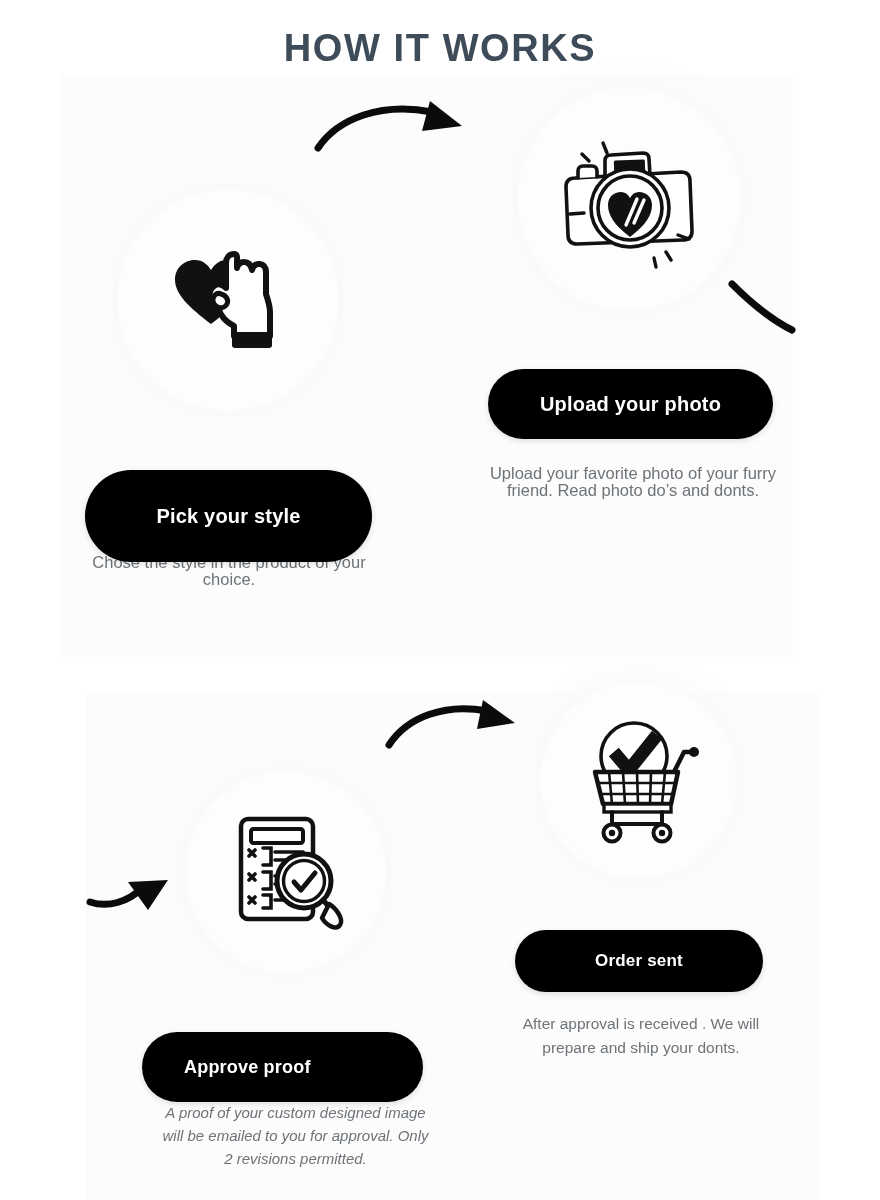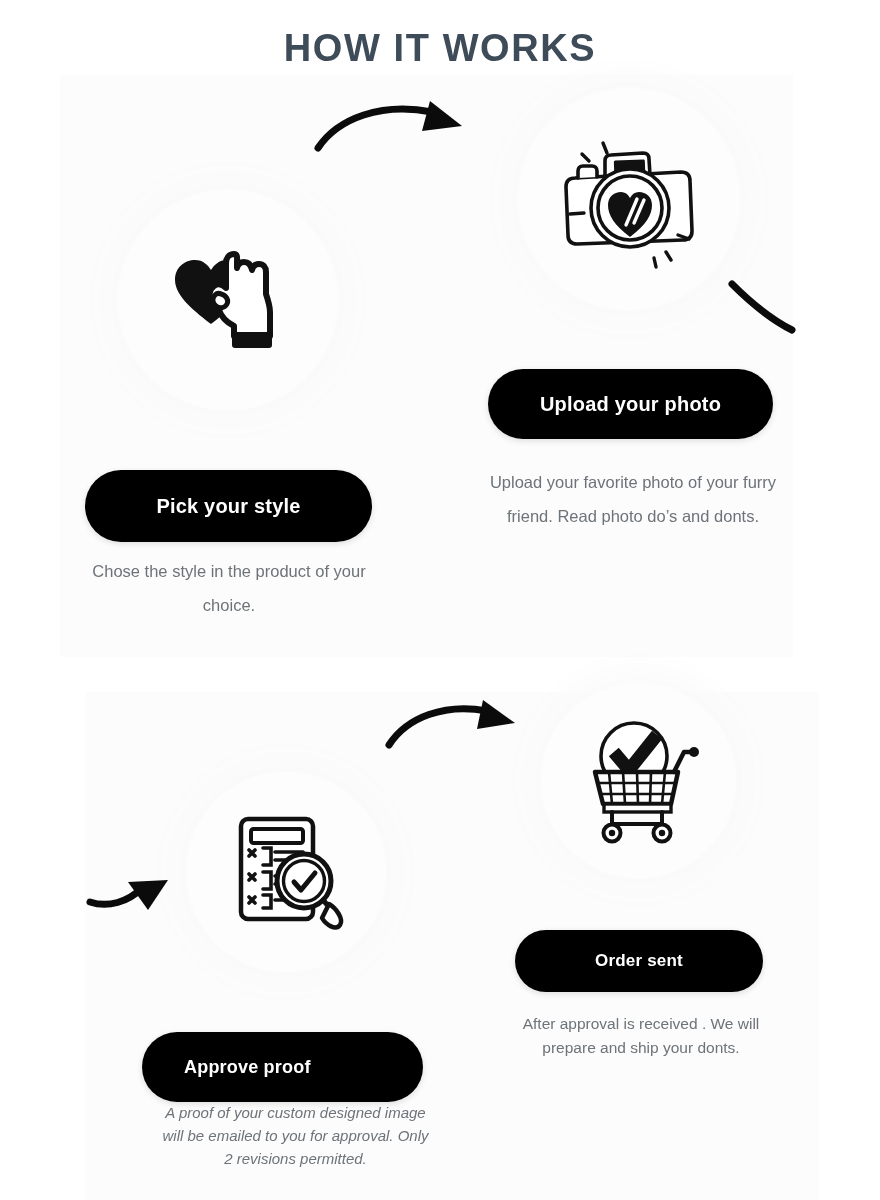--- a/index.html
+++ b/index.html
@@ -75,31 +75,31 @@
     align-items: center;
     justify-content: center;
     font-weight: 700;
     letter-spacing: 0.2px;
     z-index: 4;
     border: none;
     cursor: pointer;
     box-shadow: 0 2px 6px rgba(0,0,0,0.12);
     text-align: right;
   }
-  .pill-style  { left: 85px;  top: 470px; width: 287px; height: 72px; font-size: 20px; }
+  .pill-style  { left: 85px;  top: 470px; width: 287px; height: 92px; font-size: 20px; }
   .pill-upload { left: 488px; top: 369px; width: 285px; height: 70px; font-size: 20px; }
   .pill-proof  { left: 142px; top: 1011px; width: 281px; height: 70px; font-size: 18px; justify-content: flex-start; padding-left: 42px; box-sizing: border-box; margin-top: 21px; }
   .pill-order  { left: 515px; top: 930px; width: 248px; height: 62px; font-size: 17px; }
 
   
   .caption {
     position: absolute;
     color: #6d7378;
     font-size: 16.5px;
-    line-height: 34px;
+    line-height: 17px;
     text-align: center;
     z-index: 3;
   }
   .cap-style  { left: 70px;  top: 554px;  width: 318px; }
   .cap-upload { left: 470px; top: 465px;  width: 326px; }
   .cap-proof  { left: 158px; top: 1101px; width: 275px; font-size: 15px; line-height: 23px; font-style: italic; }
   .cap-order  { left: 498px; top: 1012px; width: 286px; font-size: 15.5px; line-height: 24px; }
 
   
   .arrow {

